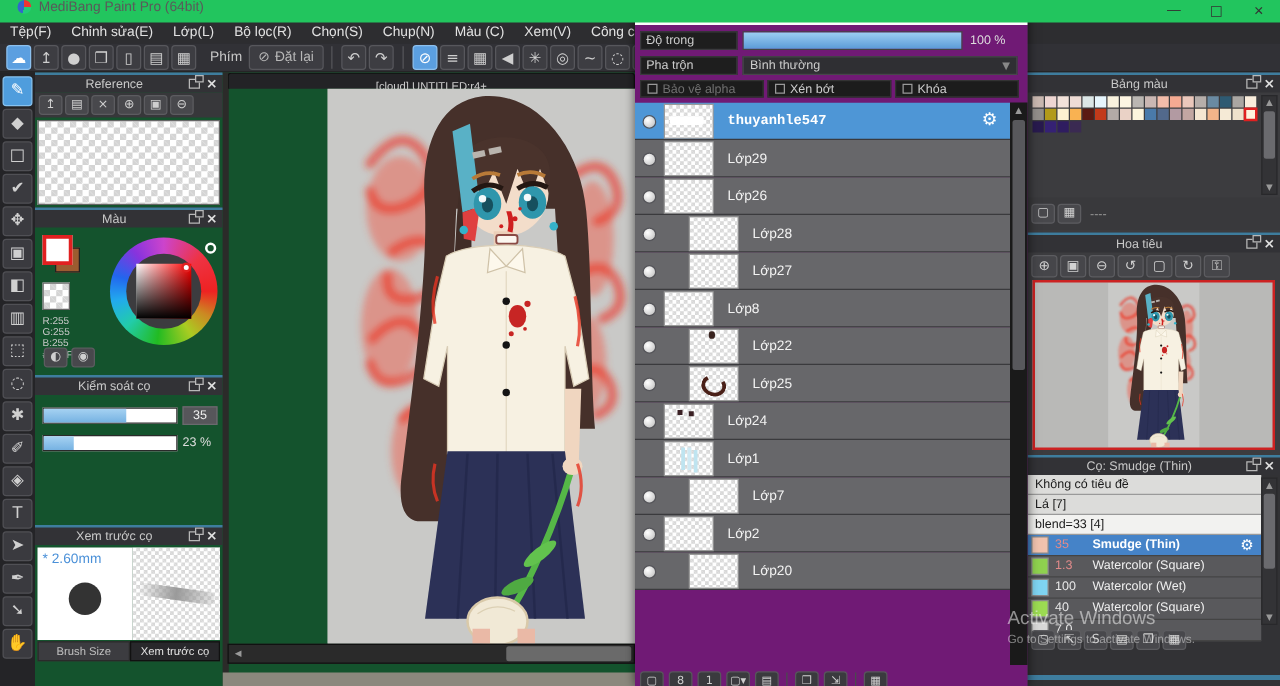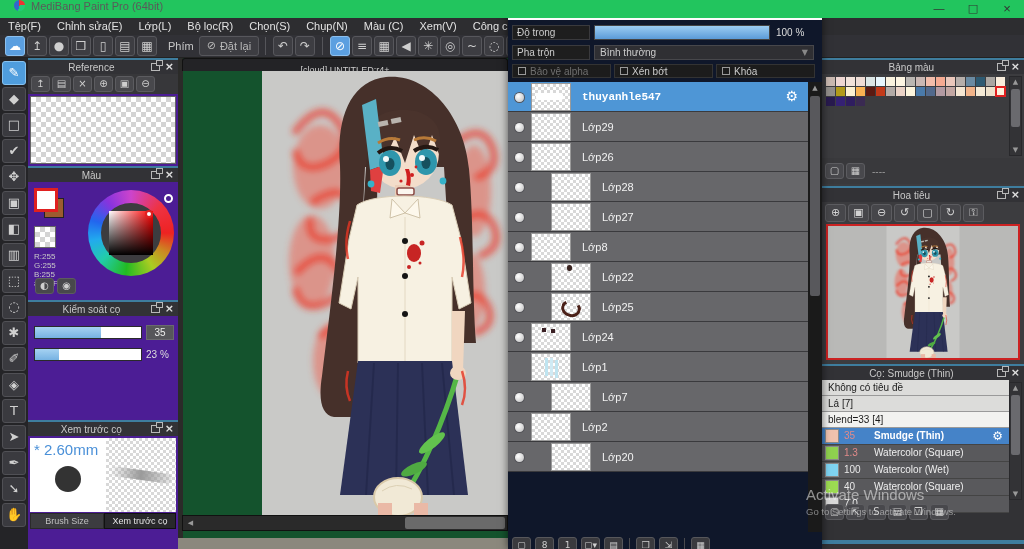--- a/index.html
+++ b/index.html
@@ -35,21 +35,21 @@
     color:#b8b8b8;font-size:11px;line-height:18px;padding:0 7px;display:flex;gap:4px;align-items:center;flex:none;}
 
   
   .toolcol{position:absolute;left:0;top:58px;width:28px;height:491px;background:#242427;
     display:flex;flex-direction:column;align-items:center;padding-top:2px;z-index:2;}
   .tool{width:24px;height:24px;margin:1px 0;background:#3a3a3f;border:1px solid #505055;
     border-radius:3px;color:#d0d0d0;font-size:13px;line-height:22px;text-align:center;flex:none;}
   .tool.sel{background:#4f9ddd;border-color:#86c2f0;color:#fff;}
 
   
-  .lpanel{position:absolute;left:28px;width:150px;background:#4c1d95;z-index:2;}
+  .lpanel{position:absolute;left:28px;width:150px;background:#14532d;z-index:2;}
   .phead{height:16px;background:#323236;border-top:2px solid #3e7d9e;display:flex;
     align-items:center;padding:0 4px;}
   .phead .ptitle{flex:1;text-align:center;font-size:10px;color:#c8c8c8;}
   .pop{width:9px;height:8px;border:1px solid #b8b8b8;position:relative;margin-right:5px;flex:none;}
   .pop::after{content:"";position:absolute;right:-4px;top:-4px;width:5px;height:4px;
     border:1px solid #b8b8b8;background:#323236;}
   .pclose{font-size:11px;font-weight:bold;color:#e0e0e0;line-height:10px;flex:none;}
   .checker{background-color:#fff;background-image:
     linear-gradient(45deg,#d4d4d4 25%,transparent 25%,transparent 75%,#d4d4d4 75%),
     linear-gradient(45deg,#d4d4d4 25%,transparent 25%,transparent 75%,#d4d4d4 75%);
@@ -78,21 +78,21 @@
 
   
   .slidtrack{position:absolute;height:13px;background:#fff;border:1px solid #2a2a2a;}
   .slidfill{height:100%;background:linear-gradient(#a6d2f2,#76b2e2);}
   .slidval{position:absolute;height:15px;background:#56565a;border:1px solid #6a6a6e;
     color:#eee;font-size:10px;line-height:13px;text-align:center;}
   .slidlabel{position:absolute;font-size:10px;color:#ddd;}
 
   
   .bpw{position:absolute;background:#fff;}
-  .bpsize{position:absolute;font-size:15px;color:#4a90d8;}
+  .bpsize{position:absolute;font-size:11px;color:#4a90d8;}
   .bpdot{position:absolute;width:26px;height:26px;border-radius:50%;background:#333;}
   .stroke-preview{position:absolute;height:10px;border-radius:5px;
     background:linear-gradient(90deg,rgba(150,150,150,0),#9a9a9a,rgba(150,150,150,.2));
     transform:rotate(8deg);}
   .bptab{position:absolute;font-size:9px;color:#c0c0c0;height:16px;line-height:15px;text-align:center;}
 
   
   .canvaswin{position:absolute;left:178px;top:58px;width:330px;height:491px;background:#14532d;z-index:1;}
   .cedge{position:absolute;left:0;top:0;width:5px;height:491px;background:#2b2b29;}
   .ctabbar{position:absolute;left:4px;top:0;width:326px;height:13px;background:#232326;
@@ -104,21 +104,21 @@
     line-height:12px;text-align:center;}
   .hsl-thumb{position:absolute;left:222px;top:1px;width:100px;height:12px;background:#6a6a6a;border-radius:2px;}
   .cstatus{position:absolute;left:0px;top:480px;width:330px;height:11px;background:#8b887d;}
 
   
   .layerwin{position:absolute;left:508px;top:0;width:314px;height:549px;z-index:20;
     box-shadow:0 0 8px rgba(0,0,0,.6);}
   .lw-title{position:absolute;left:0;top:0;width:314px;height:20px;background:#fbfbfb;}
   .lw-title .t{position:absolute;left:8px;top:3px;font-size:11px;color:#8a8a8a;}
   .lw-close{position:absolute;right:6px;top:3px;width:13px;height:13px;background:#e4e4e4;border:1px solid #c8c8c8;}
-  .lw-body{position:absolute;left:0;top:20px;width:314px;height:529px;background:#0f172a;}
+  .lw-body{position:absolute;left:0;top:20px;width:314px;height:529px;background:#701a75;}
   .lw-label{position:absolute;left:4px;width:78px;height:15px;background:#1e1e1e;border:1px solid #3a3a3d;
     font-size:10px;color:#cccccc;line-height:13px;padding-left:4px;}
   .lw-slider{position:absolute;left:86px;width:176px;height:15px;background:#222;border:1px solid #444;}
   .lw-sfill{height:100%;background:linear-gradient(#9ccdf2,#5b9bd8);}
   .lw-sval{position:absolute;left:268px;font-size:10px;color:#ddd;line-height:15px;}
   .lw-drop{position:absolute;left:86px;width:220px;height:15px;background:#2f2f33;border:1px solid #47474b;
     font-size:10px;color:#cccccc;line-height:13px;padding:0 5px;}
   .lw-drop .arr{float:right;color:#888;font-size:8px;}
   .lw-check{position:absolute;height:14px;background:#1c1c1c;border:1px solid #333;display:flex;
     align-items:center;font-size:10px;gap:4px;padding:0 5px;}

